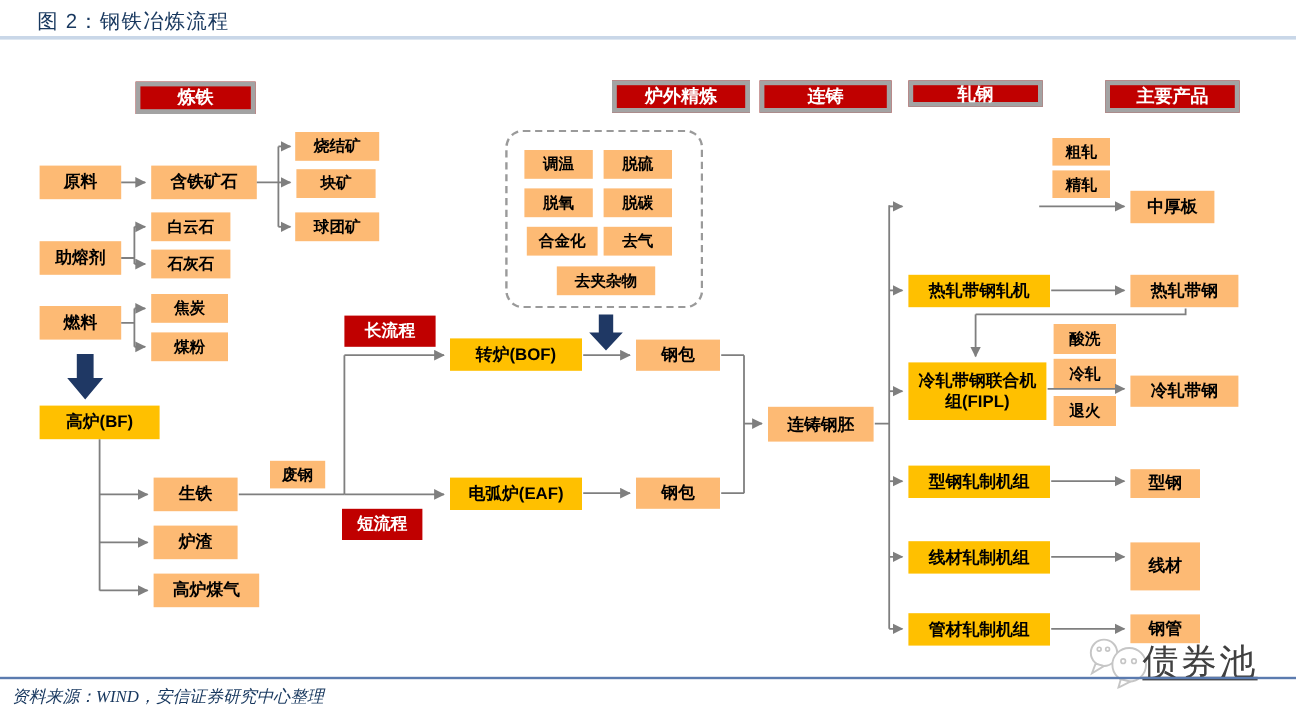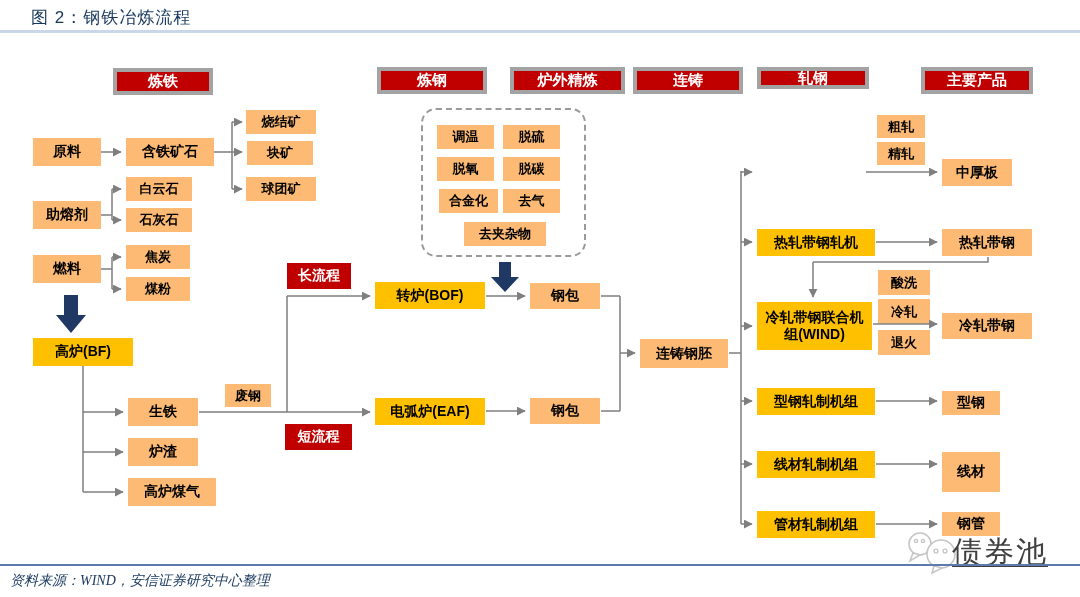--- a/index.html
+++ b/index.html
@@ -29,21 +29,20 @@
 </style>
 </head>
 <body>
 
 <div id="canvas">
 
   <div class="abs" id="fig-title">图 2：钢铁冶炼流程</div>
   <div class="abs" id="title-rule"></div>
 
   <div class="node hdr" style="left:113px;top:68px;width:100px;height:27px">炼铁</div>
-  <div class="node hdr" style="left:377px;top:67px;width:110px;height:27px">炼钢</div>
   <div class="node hdr" style="left:510px;top:67px;width:115px;height:27px">炉外精炼</div>
   <div class="node hdr" style="left:633px;top:67px;width:110px;height:27px">连铸</div>
   <div class="node hdr" style="left:757px;top:67px;width:112px;height:22px">轧钢</div>
   <div class="node hdr" style="left:921px;top:67px;width:112px;height:27px">主要产品</div>
 
   <div class="node blue" style="left:33px;top:138px;width:68px;height:28px">原料</div>
   <div class="node blue" style="left:126px;top:138px;width:88px;height:28px">含铁矿石</div>
   <div class="node blue sm" style="left:246px;top:110px;width:70px;height:24px">烧结矿</div>
   <div class="node blue sm" style="left:247px;top:141px;width:66px;height:24px">块矿</div>
   <div class="node blue sm" style="left:246px;top:177px;width:70px;height:24px">球团矿</div>
@@ -52,21 +51,21 @@
   <div class="node blue sm" style="left:126px;top:208px;width:66px;height:24px">石灰石</div>
   <div class="node blue" style="left:33px;top:255px;width:68px;height:28px">燃料</div>
   <div class="node blue sm" style="left:126px;top:245px;width:64px;height:24px">焦炭</div>
   <div class="node blue sm" style="left:126px;top:277px;width:64px;height:24px">煤粉</div>
   <div class="node orange" style="left:33px;top:338px;width:100px;height:28px">高炉(BF)</div>
   <div class="node blue" style="left:128px;top:398px;width:70px;height:28px">生铁</div>
   <div class="node blue" style="left:128px;top:438px;width:70px;height:28px">炉渣</div>
   <div class="node blue" style="left:128px;top:478px;width:88px;height:28px">高炉煤气</div>
   <div class="node blue sm" style="left:225px;top:384px;width:46px;height:23px">废钢</div>
 
-  <div class="node redlabel" style="left:287px;top:263px;width:64px;height:26px">长流程</div>
+  <div class="node redlabel" style="left:287px;top:263px;width:76px;height:26px">长流程</div>
   <div class="node redlabel" style="left:285px;top:424px;width:67px;height:26px">短流程</div>
 
   <div class="node orange" style="left:375px;top:282px;width:110px;height:27px">转炉(BOF)</div>
   <div class="node orange" style="left:375px;top:398px;width:110px;height:27px">电弧炉(EAF)</div>
   <div class="node blue" style="left:530px;top:283px;width:70px;height:26px">钢包</div>
   <div class="node blue" style="left:530px;top:398px;width:70px;height:26px">钢包</div>
 
   <div class="dashed-group" style="left:421px;top:108px;width:161px;height:145px"></div>
   <div class="node blue sm" style="left:437px;top:125px;width:57px;height:24px">调温</div>
   <div class="node blue sm" style="left:503px;top:125px;width:57px;height:24px">脱硫</div>
@@ -76,21 +75,21 @@
   <div class="node blue sm" style="left:503px;top:189px;width:57px;height:24px">去气</div>
   <div class="node blue sm" style="left:464px;top:222px;width:82px;height:24px">去夹杂物</div>
 
   <div class="node blue" style="left:640px;top:339px;width:88px;height:29px">连铸钢胚</div>
 
   <div class="node blue sm" style="left:877px;top:115px;width:48px;height:23px">粗轧</div>
   <div class="node blue sm" style="left:877px;top:142px;width:48px;height:23px">精轧</div>
   <div class="node blue" style="left:942px;top:159px;width:70px;height:27px">中厚板</div>
   <div class="node orange" style="left:757px;top:229px;width:118px;height:27px">热轧带钢轧机</div>
   <div class="node blue" style="left:942px;top:229px;width:90px;height:27px">热轧带钢</div>
-  <div class="node orange" id="fipl" style="left:757px;top:302px;width:115px;height:48px">冷轧带钢联合机组(WIND)</div>
+  <div class="node orange" id="fipl" style="left:757px;top:302px;width:115px;height:48px">冷轧带钢联合机组(FIPL)</div>
   <div class="node blue sm" style="left:878px;top:270px;width:52px;height:25px">酸洗</div>
   <div class="node blue sm" style="left:878px;top:299px;width:52px;height:25px">冷轧</div>
   <div class="node blue sm" style="left:878px;top:330px;width:52px;height:25px">退火</div>
   <div class="node blue" style="left:942px;top:313px;width:90px;height:26px">冷轧带钢</div>
   <div class="node orange" style="left:757px;top:388px;width:118px;height:27px">型钢轧制机组</div>
   <div class="node blue" style="left:942px;top:391px;width:58px;height:24px">型钢</div>
   <div class="node orange" style="left:757px;top:451px;width:118px;height:27px">线材轧制机组</div>
   <div class="node blue" style="left:942px;top:452px;width:58px;height:40px">线材</div>
   <div class="node orange" style="left:757px;top:511px;width:118px;height:27px">管材轧制机组</div>
   <div class="node blue" style="left:942px;top:512px;width:58px;height:24px">钢管</div>

